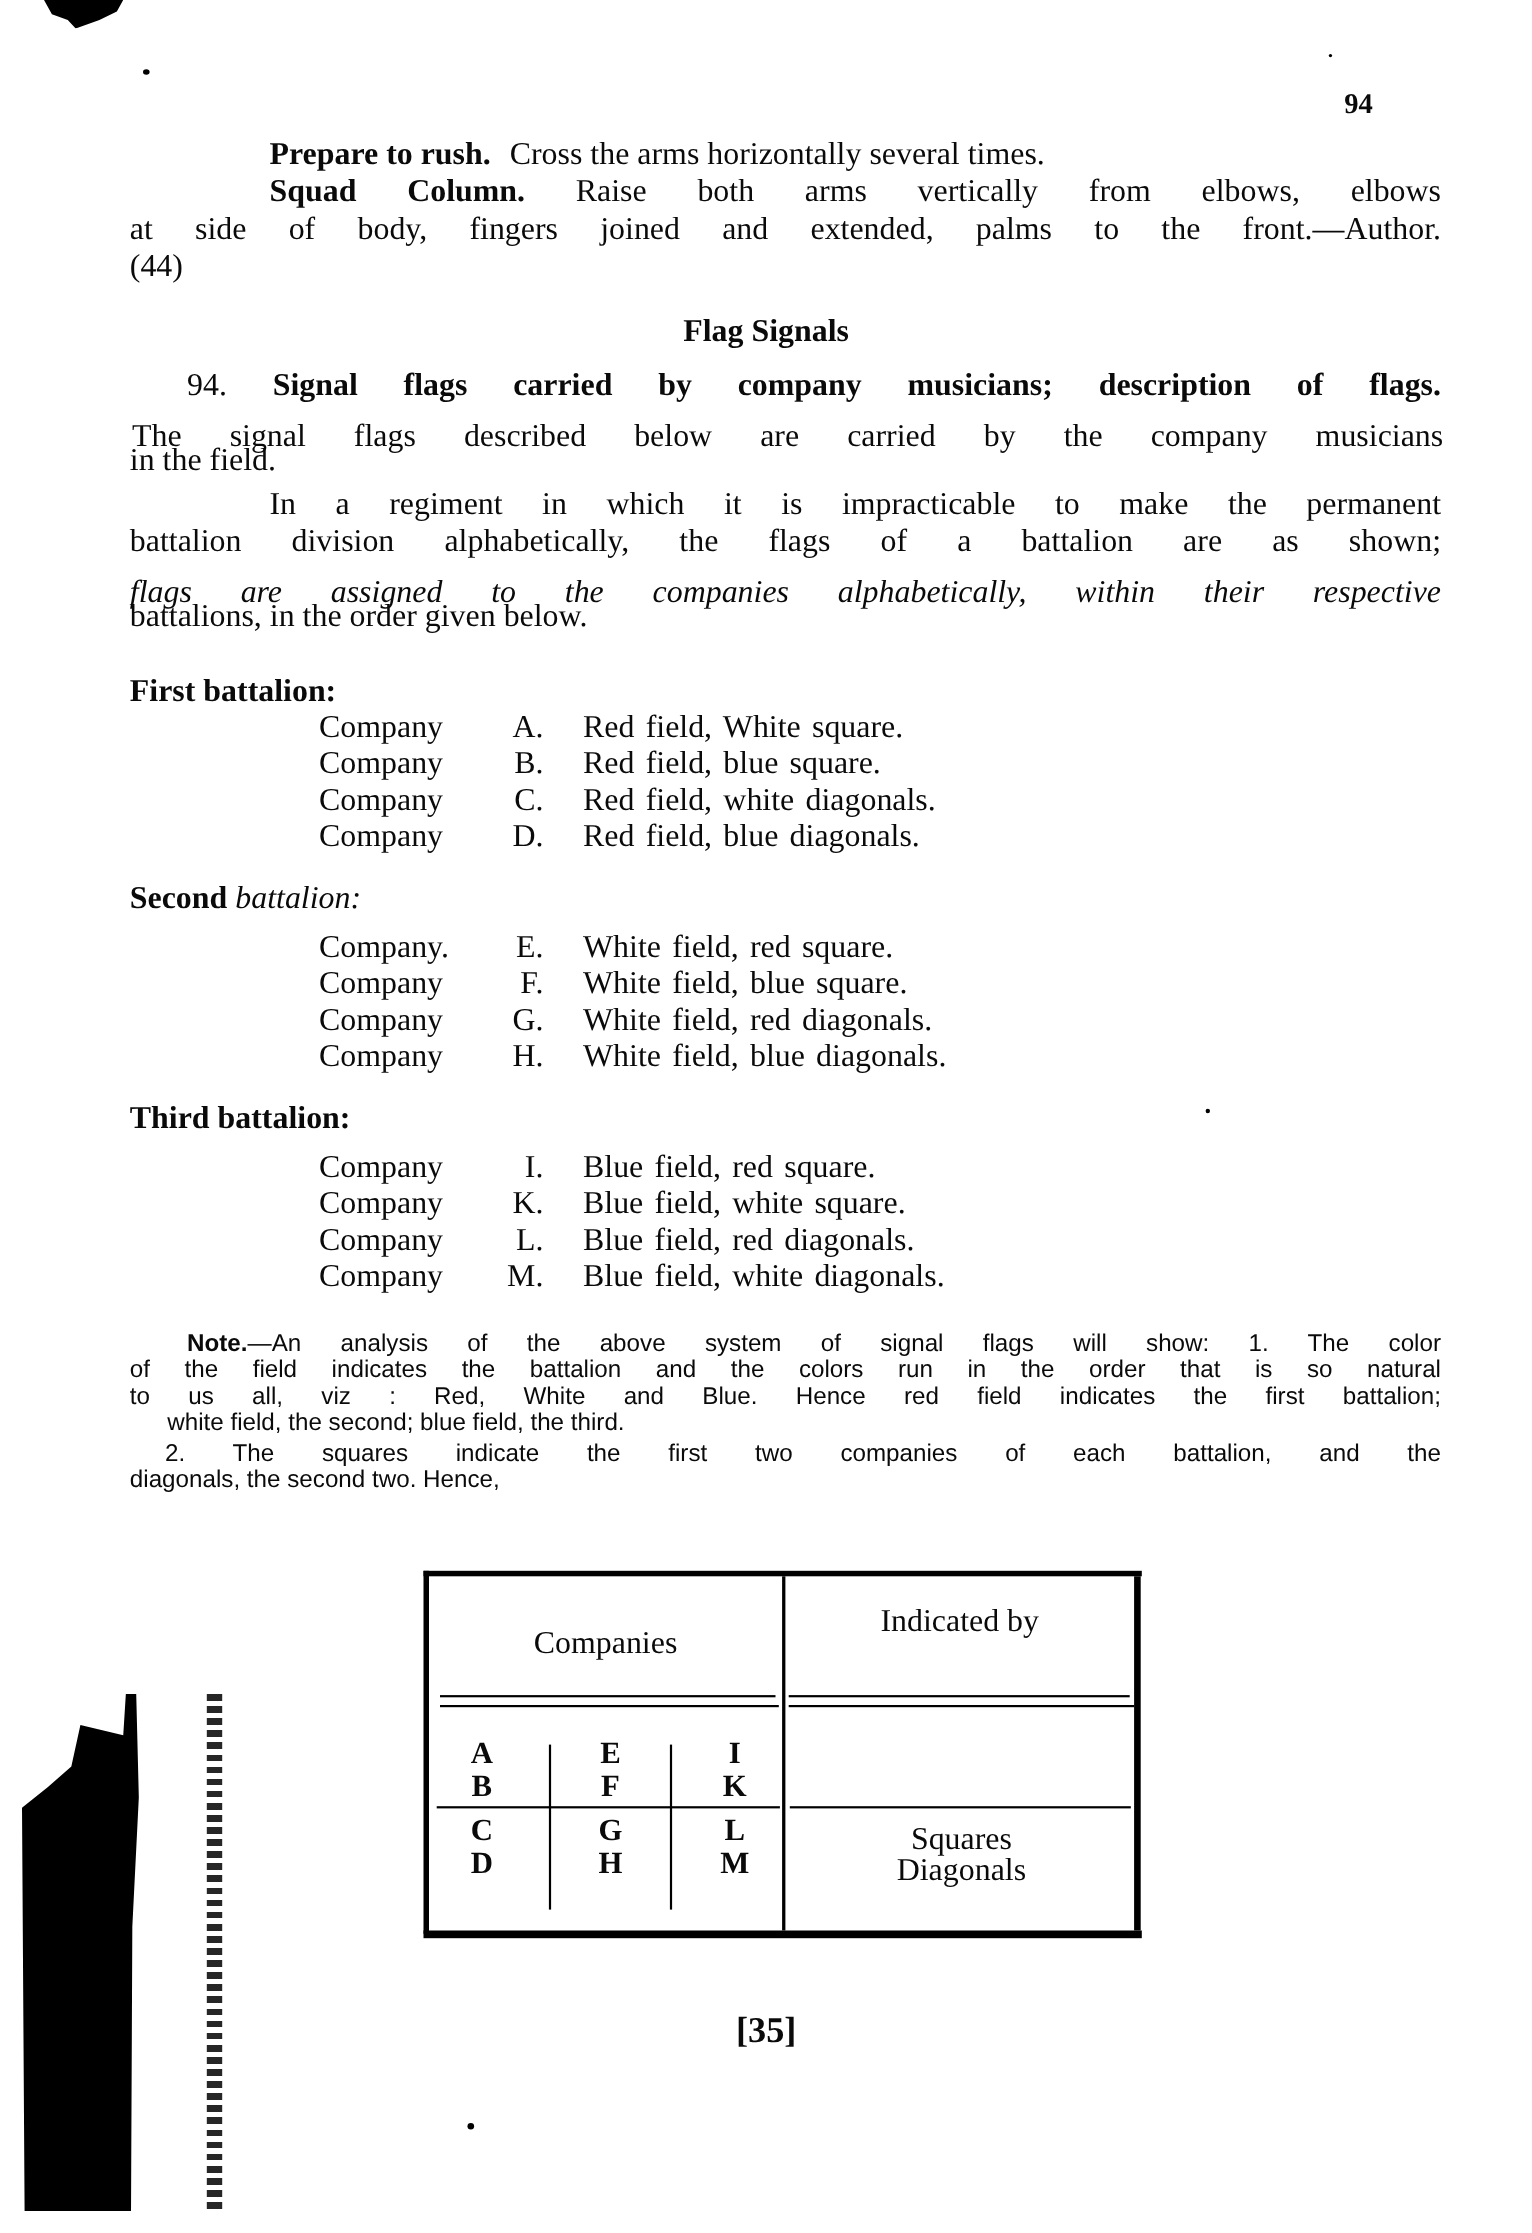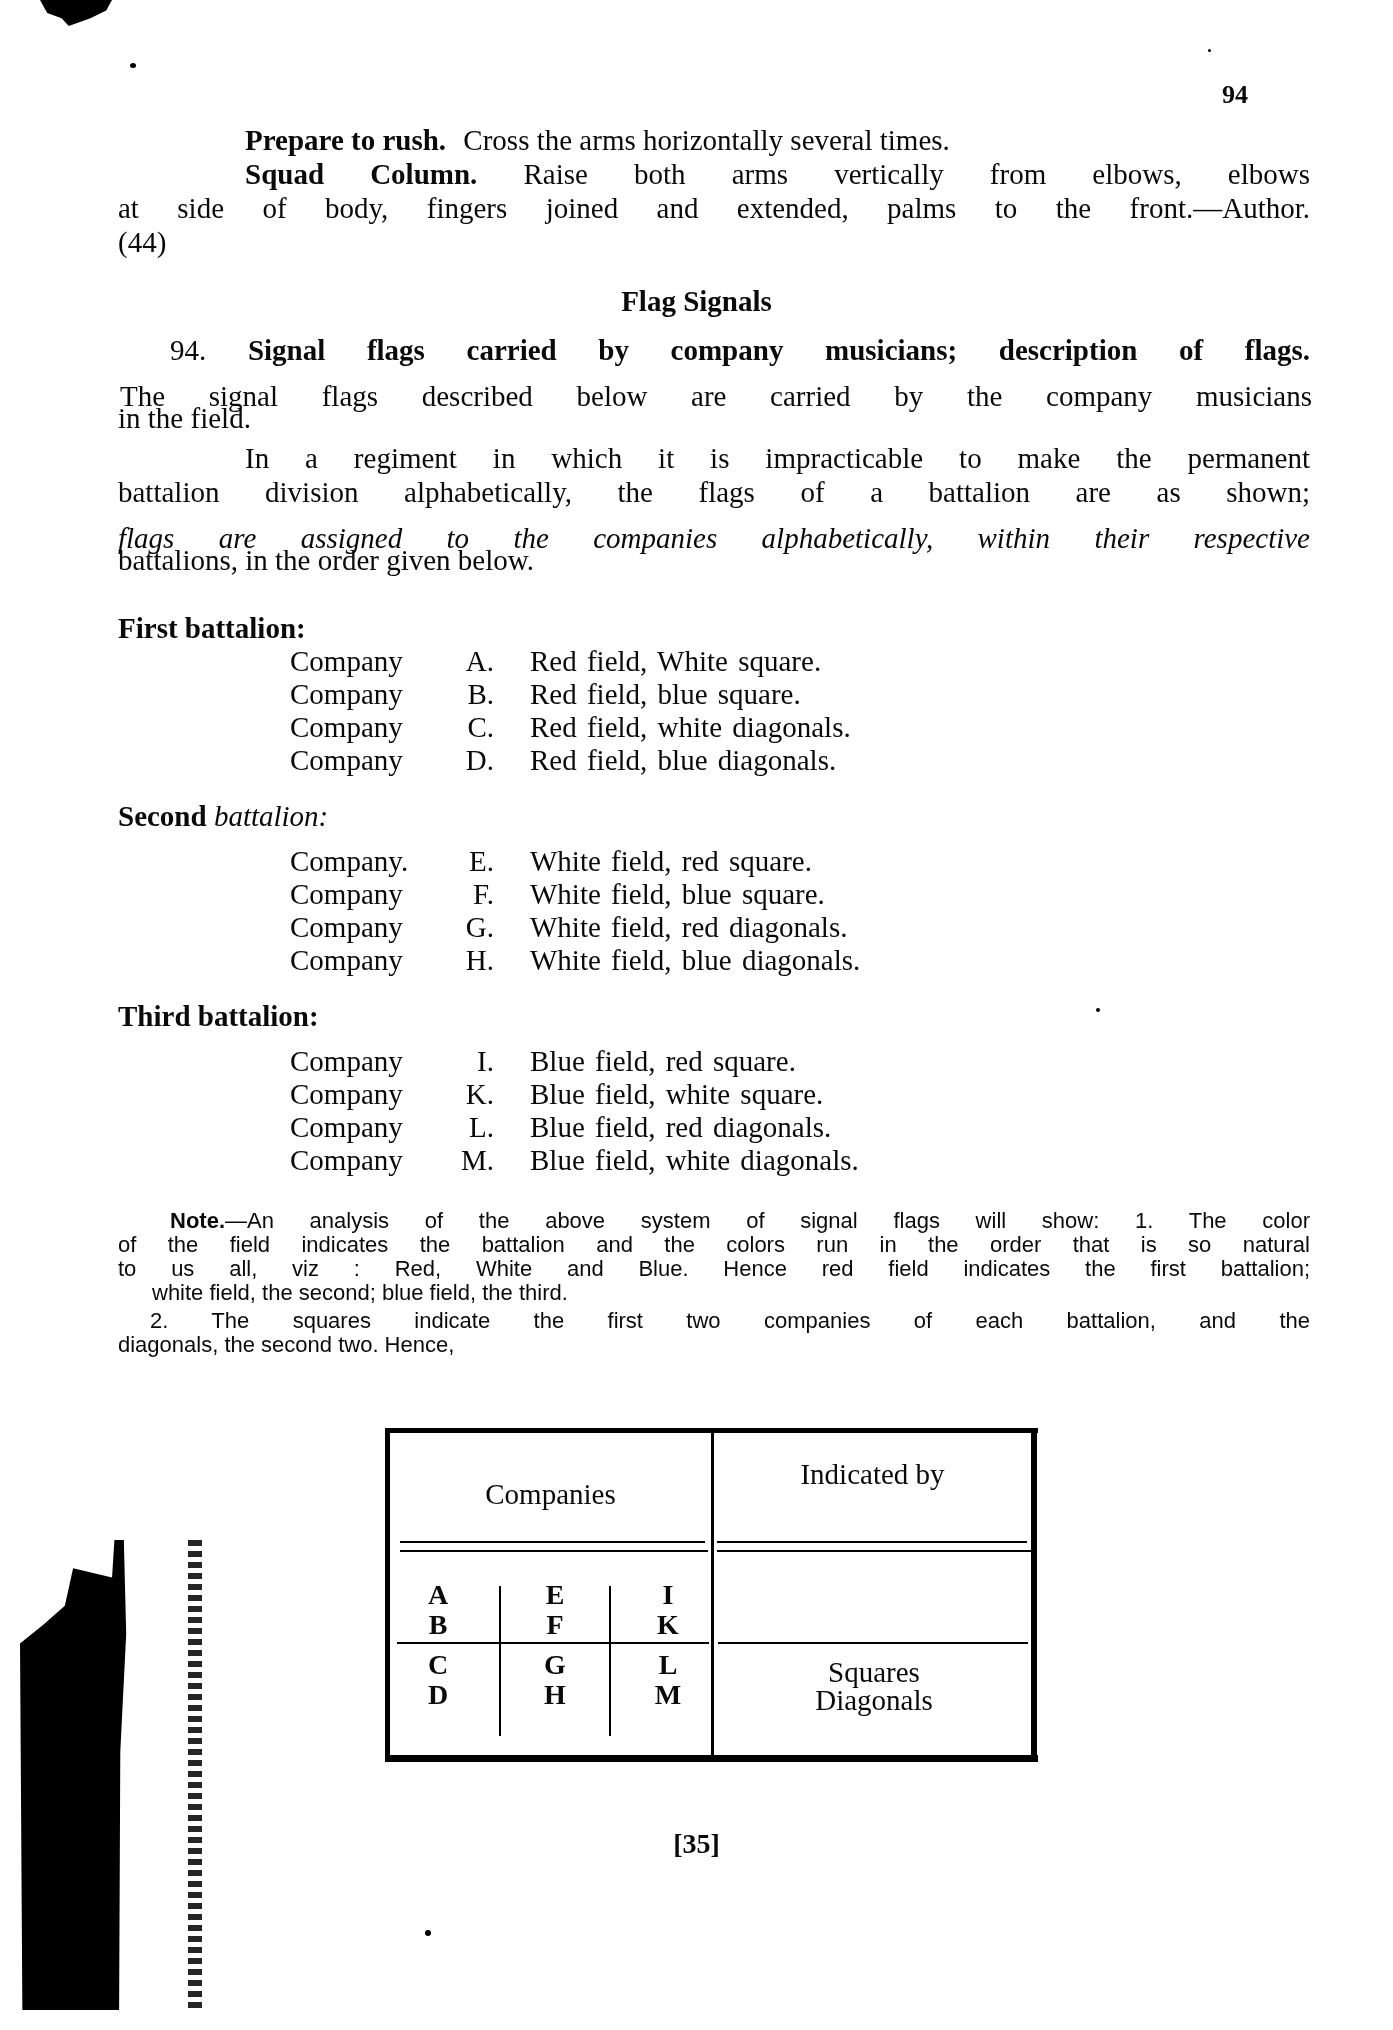--- a/index.html
+++ b/index.html
@@ -42,21 +42,21 @@
     .tbl .b-left { position: absolute; left: 0; top: 0; width: 5px; height: 330px; background: #000; }
     .tbl .b-right { position: absolute; left: 646px; top: 5px; width: 6px; height: 322px; background: #000; }
     .tbl .b-mid { position: absolute; left: 326px; top: 5px; width: 3px; height: 322px; background: #000; }
     .tbl .hdr-line { position: absolute; height: 2px; background: #000; }
     .tbl .rowsep { position: absolute; height: 2px; background: #000; top: 214px; }
     .tbl .vsep { position: absolute; width: 2px; background: #000; }
     .tbl .th { position: absolute; top: 30px; font-size: 29px; text-align: center; }
     .tbl .cell { position: absolute; font-size: 28px; font-weight: bold; text-align: center; width: 40px; line-height: 33px; }
     .tbl .ind { position: absolute; font-size: 29px; text-align: center; width: 320px; left: 329px; }
 
-    .footer { left: 0; width: 1393px; text-align: center; top: 1828px; font-size: 28px; font-weight: bold; }
+    .footer { left: 0; width: 1393px; text-align: center; top: 1828px; font-size: 33px; font-weight: bold; }
   </style>
 </head>
 <body>
 
 <div class="abs blot-top"></div>
 <div class="abs speck" style="left:130px;top:63px;width:6px;height:5px;"></div>
 <div class="abs speck" style="left:1208px;top:49px;width:3px;height:3px;"></div>
 <div class="abs speck" style="left:1096px;top:1008px;width:4px;height:4px;"></div>
 <div class="abs speck" style="left:425px;top:1930px;width:6px;height:6px;"></div>
 <div class="abs edge-blot"></div>

